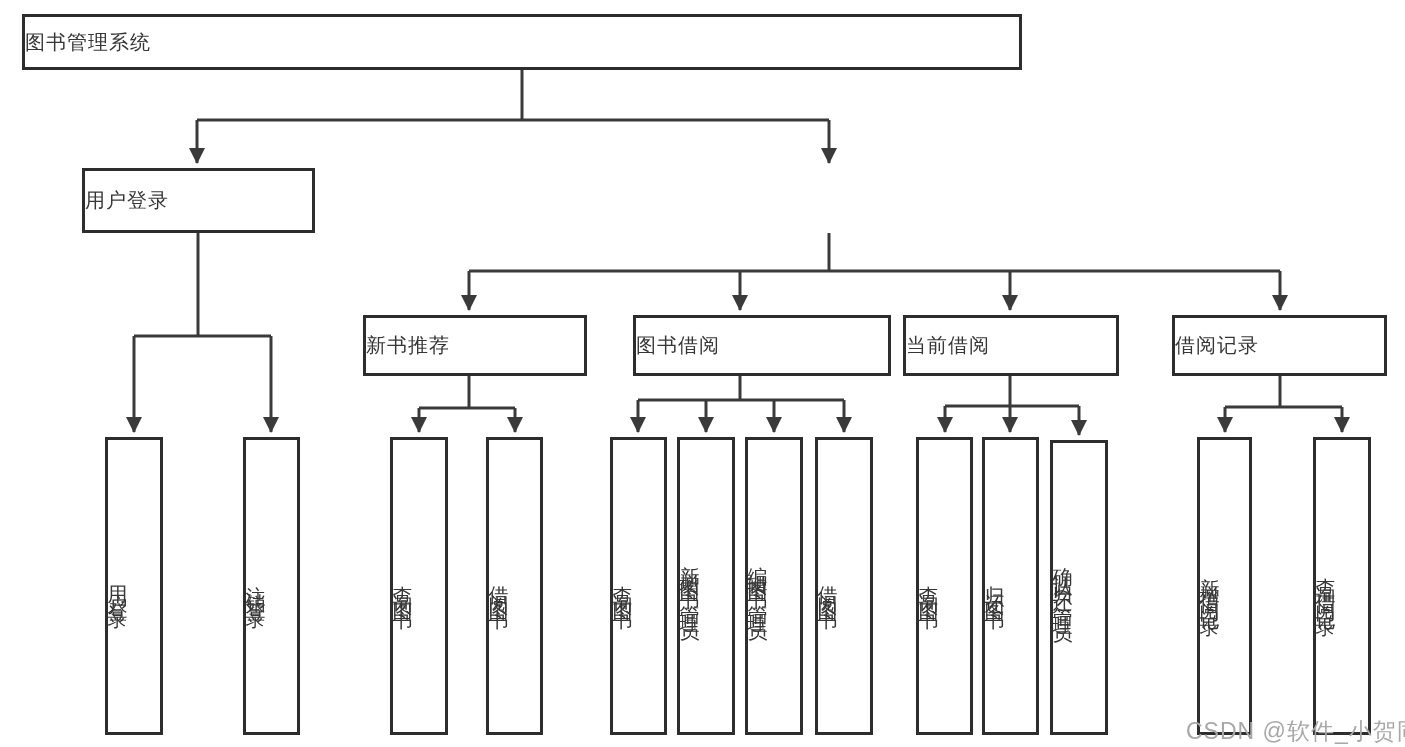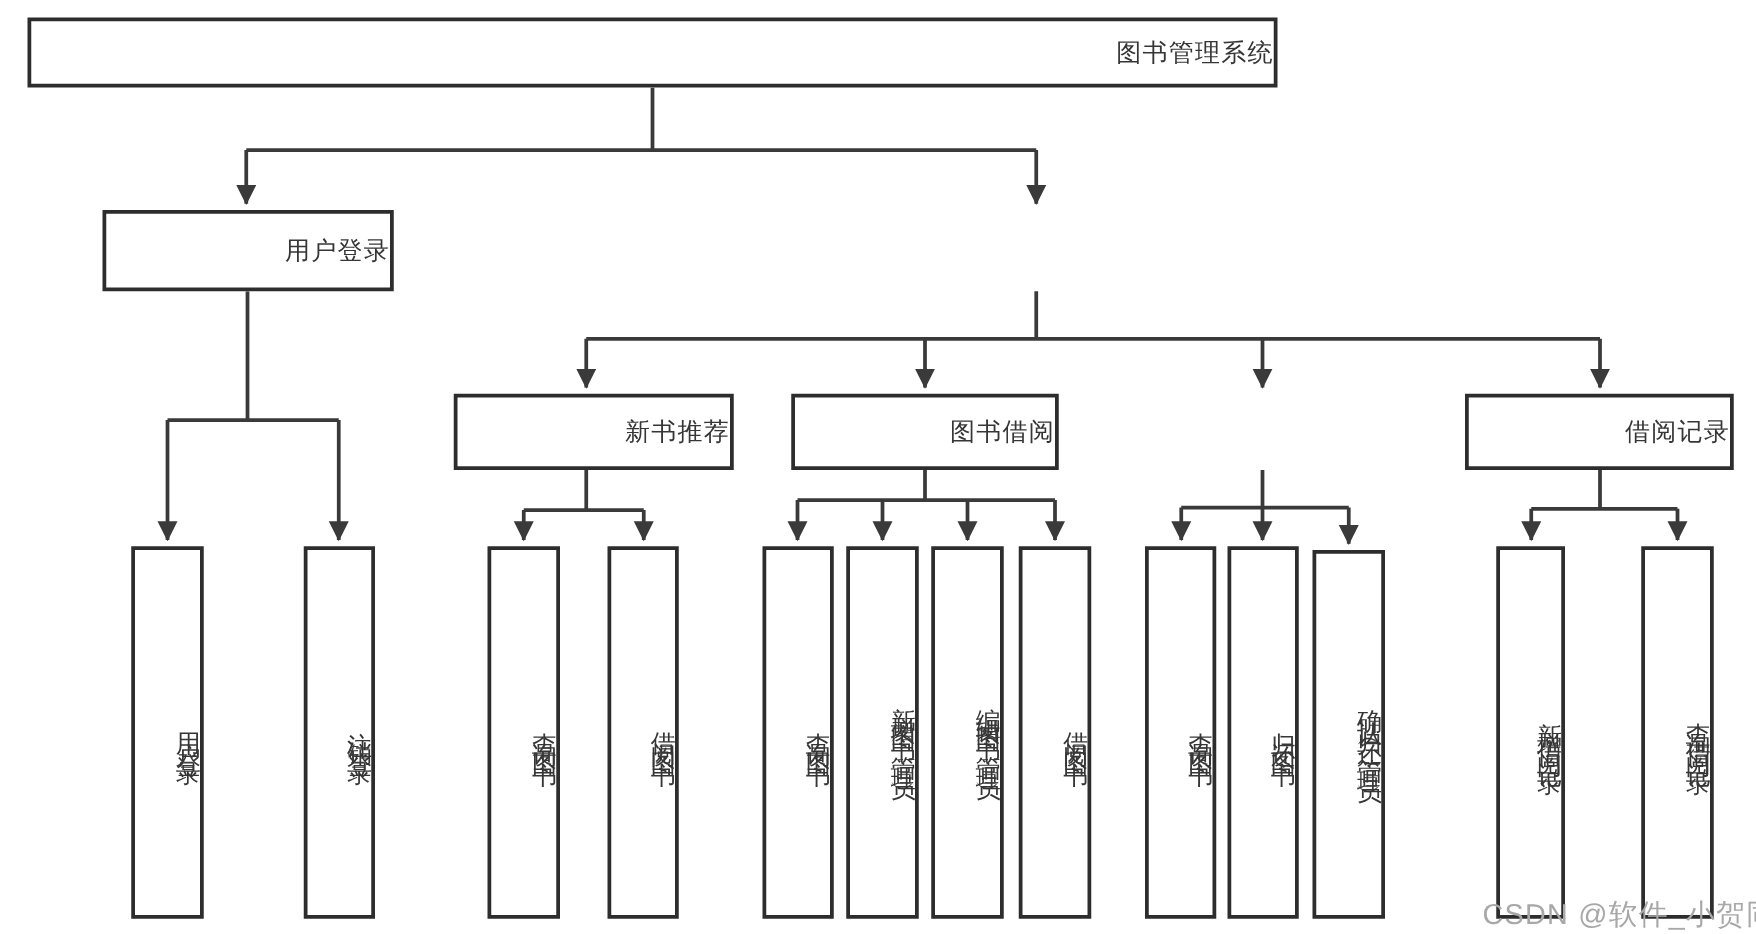--- a/index.html
+++ b/index.html
@@ -9,21 +9,21 @@
     background:#ffffff;
     font-family:"Liberation Sans","DejaVu Sans",sans-serif;
     overflow:hidden;
   }
   #wires{position:absolute;left:0;top:0;z-index:0;}
   .box{
     position:absolute;
     box-sizing:border-box;
     background:#ffffff;
     border:3px solid #2d2d2d;
-    display:flex;align-items:center;justify-content:flex-end;
+    display:flex;align-items:center;justify-content:flex-start;
     color:#363636;
     z-index:1;
   }
   .hbox span{font-size:20px;letter-spacing:1px;white-space:nowrap;}
   .vtext{
     writing-mode:vertical-rl;
     font-size:20px;
     letter-spacing:8px;
     line-height:1;
     color:#363636;
@@ -97,22 +97,25 @@
     <span>图书管理系统</span>
   </div>
 
   <div class="box hbox" style="left:82px;top:168px;width:233px;height:65px">
     <span>用户登录</span>
   </div>
 
   <div class="box hbox" style="left:363px;top:315px;width:224px;height:61px">
     <span>新书推荐</span>
   </div>
-  <div class="box hbox" style="left:633px;top:315px;width:214px;height:61px">
+  <div class="box hbox" style="left:633px;top:315px;width:258px;height:61px">
     <span>图书借阅</span>
+  </div>
+  <div class="box hbox" style="left:903px;top:315px;width:216px;height:61px">
+    <span>当前借阅</span>
   </div>
   <div class="box hbox" style="left:1172px;top:315px;width:215px;height:61px">
     <span>借阅记录</span>
   </div>
 
   <div class="box" style="left:105px;top:437px;width:58px;height:298px">
     <span class="vtext">用户登录</span>
   </div>
   <div class="box" style="left:243px;top:437px;width:57px;height:298px">
     <span class="vtext">注销登录</span>

